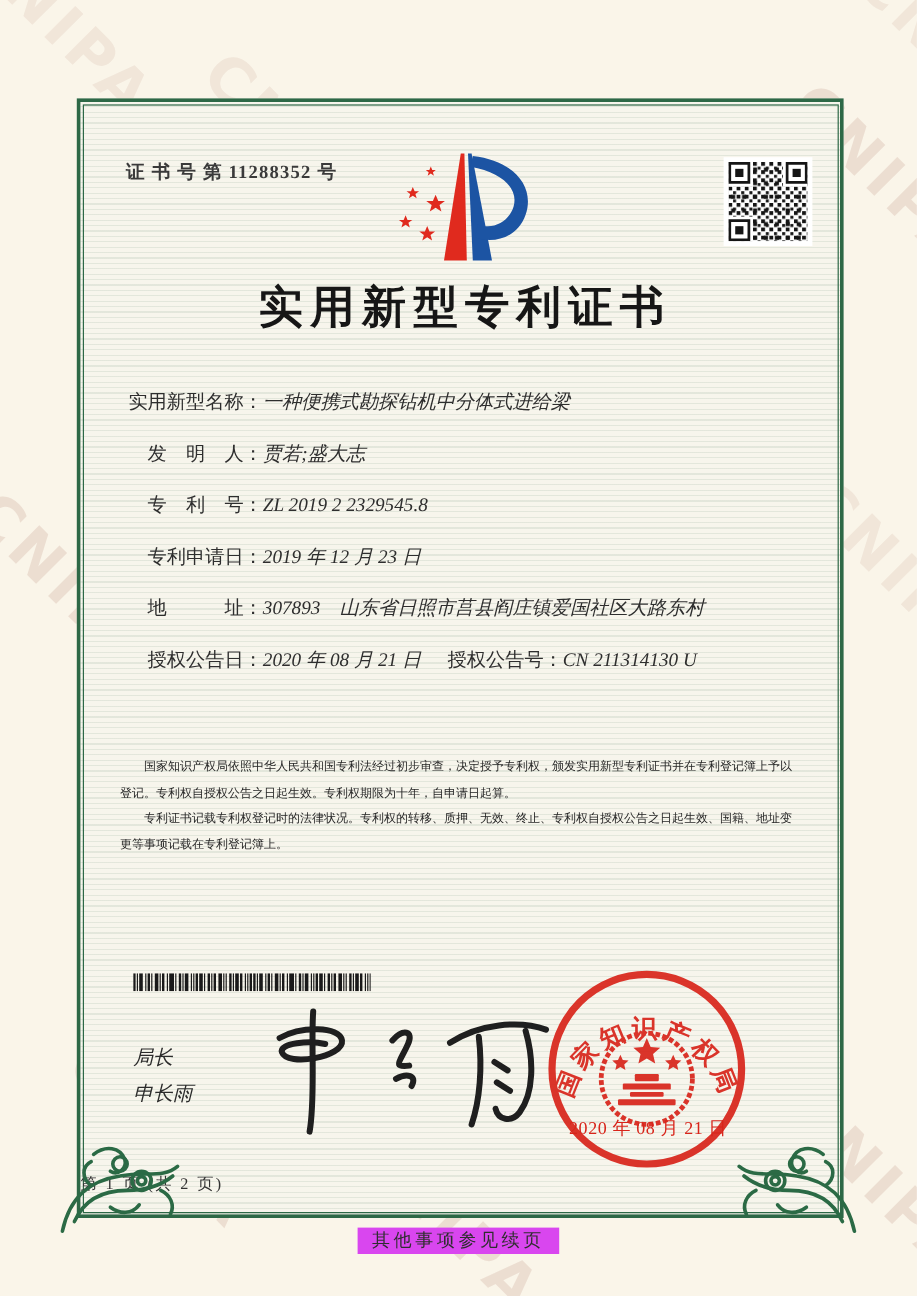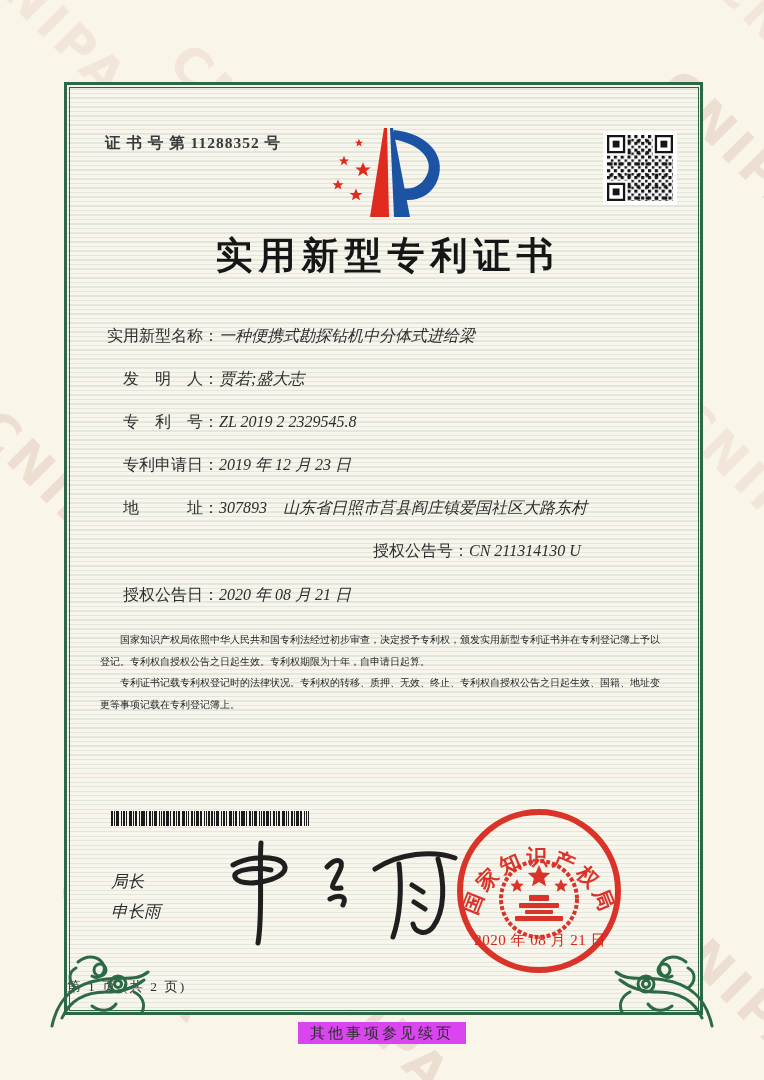--- a/index.html
+++ b/index.html
@@ -64,21 +64,21 @@
     text-align:center;font-size:37px;font-weight:600;color:#161616;
     letter-spacing:6px;margin:4px;
   }
 
   .fields{position:absolute;left:38px;top:239px;right:30px;}
   .frow{display:flex;margin-bottom:20px;font-size:16px;color:#2e2e2e;line-height:23px;text-align:right;}
   .flabel{min-width:114px;white-space:pre;}
   .fvalue{white-space:pre;font-style:italic;}
   .announce{margin-top:10px;}
   .announce .pair{display:flex;}
-  .announce .pair.first{width:250px;margin-top:44px;}
+  .announce .pair.first{width:250px;}
 
   .paras{
     position:absolute;left:33px;top:544px;width:568px;
     font-size:10px;line-height:21.5px;color:#262626;
   }
   .paras p{margin:0;text-indent:2em;}
 
   .barcode{position:absolute;left:44px;top:726px;width:198px;height:15px;}
 
   .signer{

